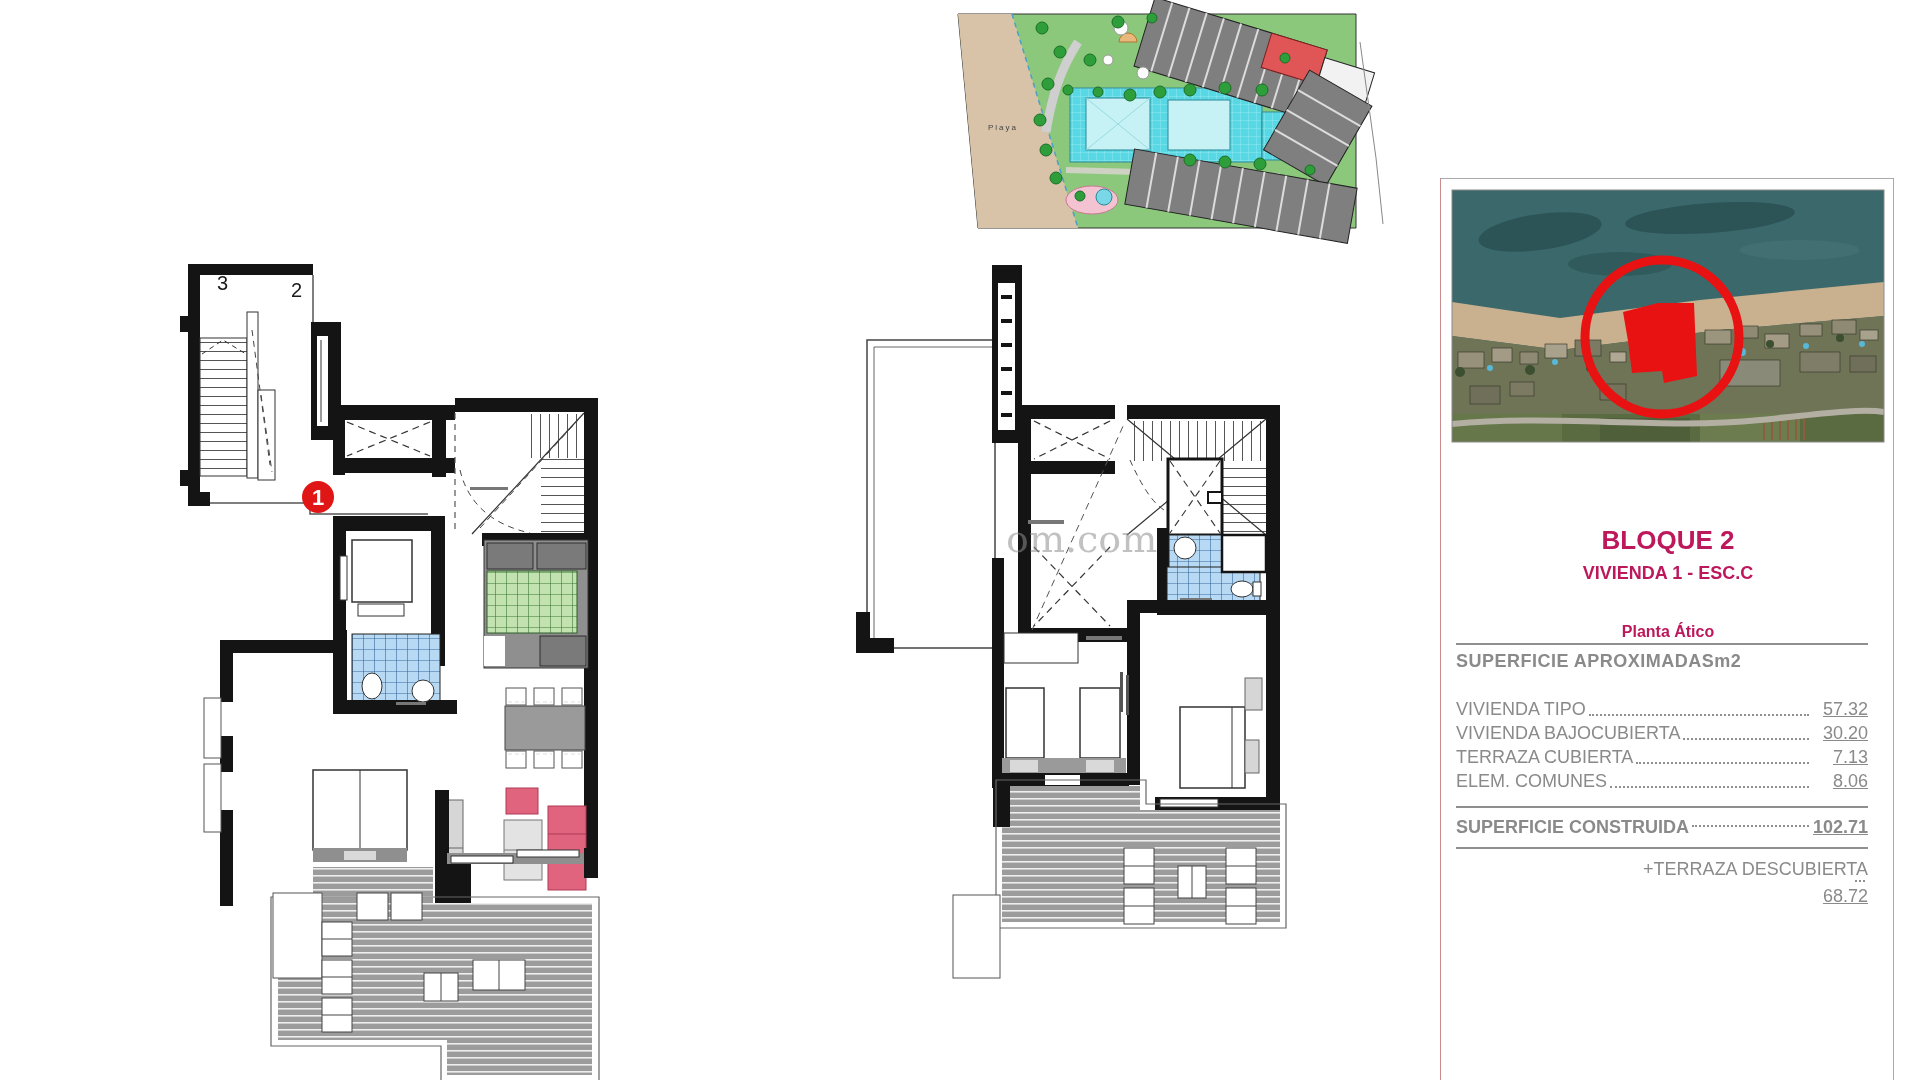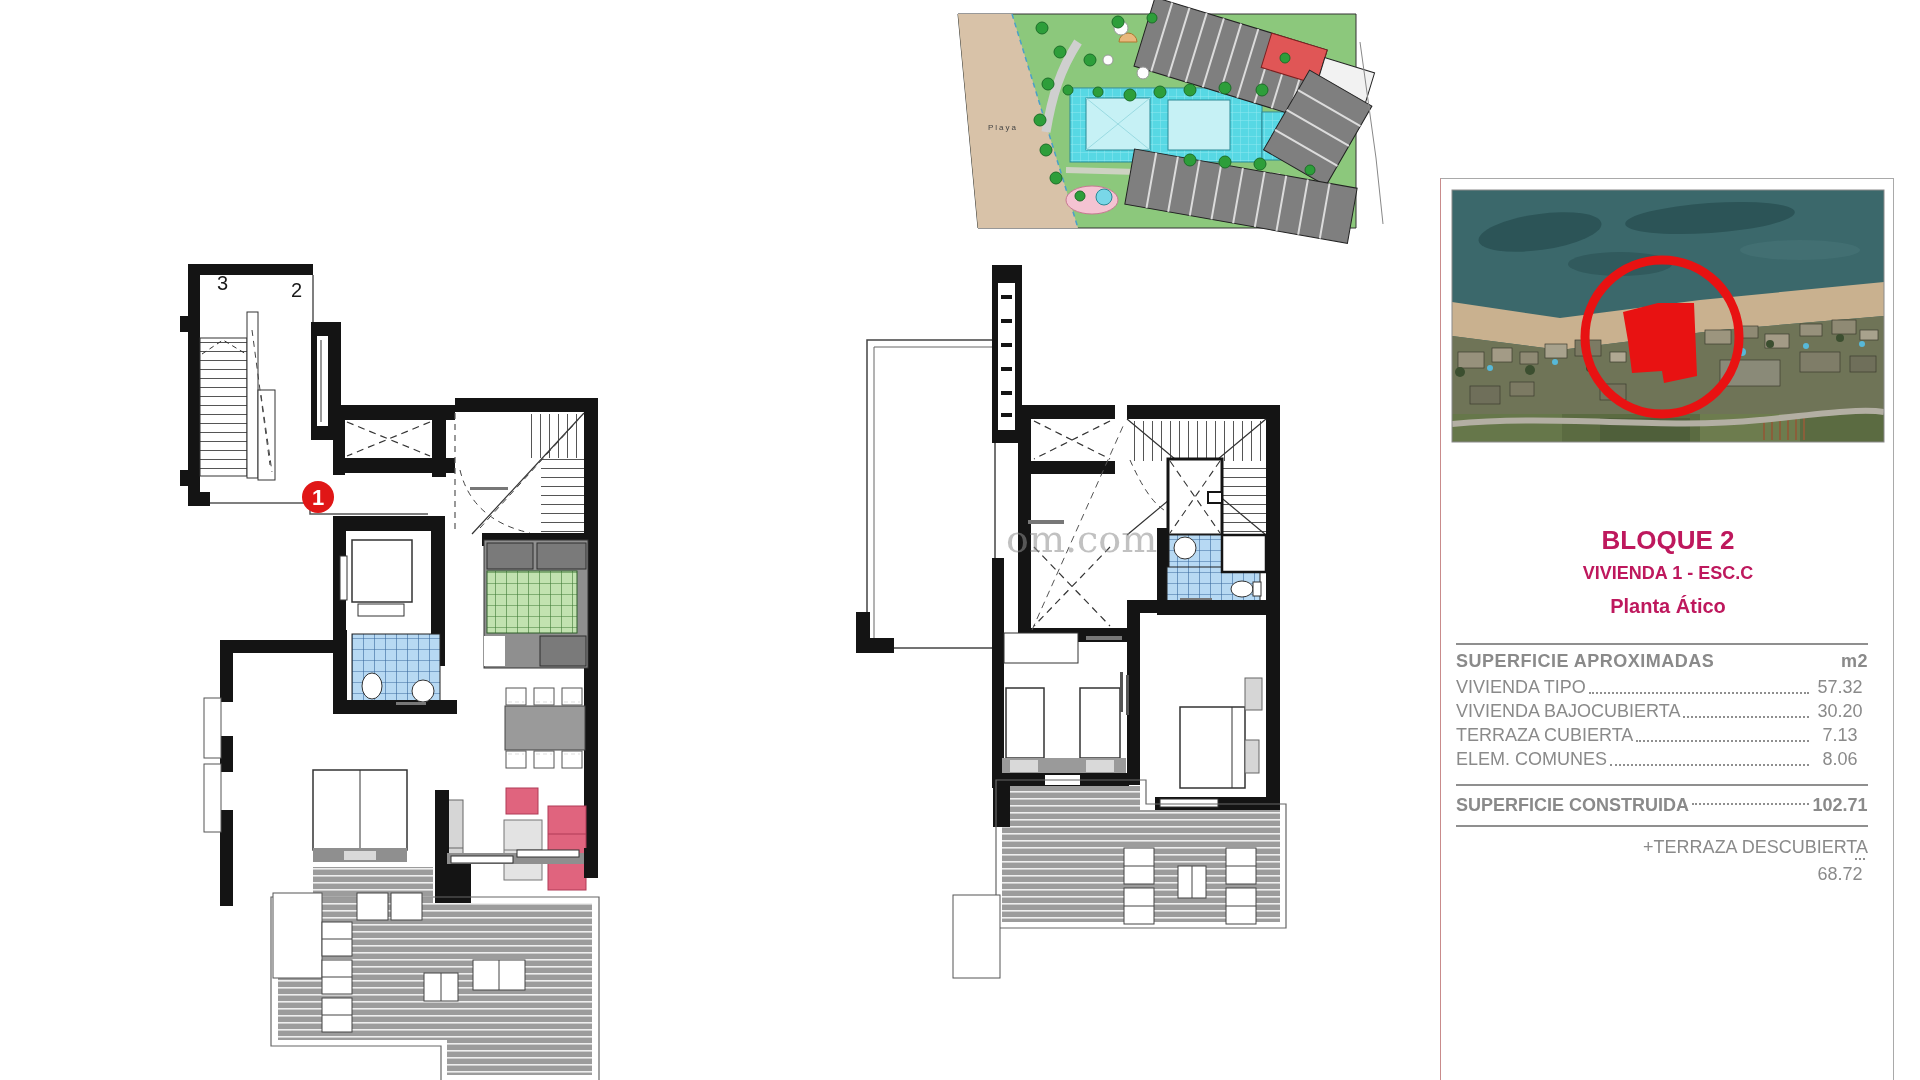--- a/index.html
+++ b/index.html
@@ -7,30 +7,30 @@
          font-family:"Liberation Sans",sans-serif;}
   #drawing{position:absolute;left:0;top:0;}
   
   #panel{position:absolute;left:1440px;top:178px;width:454px;height:902px;
          border-left:1px solid #c98b8b;border-top:1px solid #a9a9a9;border-right:1px solid #a9a9a9;
          box-sizing:border-box;}
   #panel-title{position:absolute;left:1452px;top:524px;width:432px;text-align:center;
                color:#be185d;font-weight:bold;line-height:33px;}
   .t1{font-size:26px;}
   .t2{font-size:18px;}
-  .t3{font-size:20px;}
+  .t3{font-size:16px;margin-top:25px;}
   #surface-table{position:absolute;left:1456px;top:643px;width:412px;color:#8a8a8a;font-size:18px;}
   .rule{border-top:2px solid #8f8f8f;height:0;margin:0;}
-  .tbl-head{display:flex;justify-content:space-between;font-weight:bold;letter-spacing:.5px;
+  .tbl-head{display:flex;font-weight:bold;letter-spacing:.5px;
             padding:6px 0 2px 0;font-size:18px;}
-  .rows{}
+  .rows{margin-top:22px;}
   .srow{display:flex;align-items:flex-end;height:24px;}
   .srow .lbl{white-space:nowrap;}
   .leader{flex:1;border-bottom:2px dotted #8f8f8f;margin:0 3px 4px 3px;min-width:10px;}
-  .val{width:56px;text-align:center;white-space:nowrap;}
+  .val{width:56px;text-align:right;white-space:nowrap;text-decoration:underline;}
   .total .lbl,.total .val{font-weight:bold;}
   .gap1{height:14px;}
   .total{height:39px;align-items:center;}
   .extra{margin-top:10px;height:28px;flex-direction:column;}
   text{font-family:"Liberation Sans",sans-serif;}
   .wm{font-family:"DejaVu Serif",serif;fill:#8f8f8f;opacity:.55;font-size:38px;}
   .plan-label{font-size:20px;fill:#1a1a1a;}
   .badge-num{font-size:22px;font-weight:bold;fill:#ffffff;}
   .playa{font-size:8px;fill:#444;letter-spacing:2px;}
 </style>

